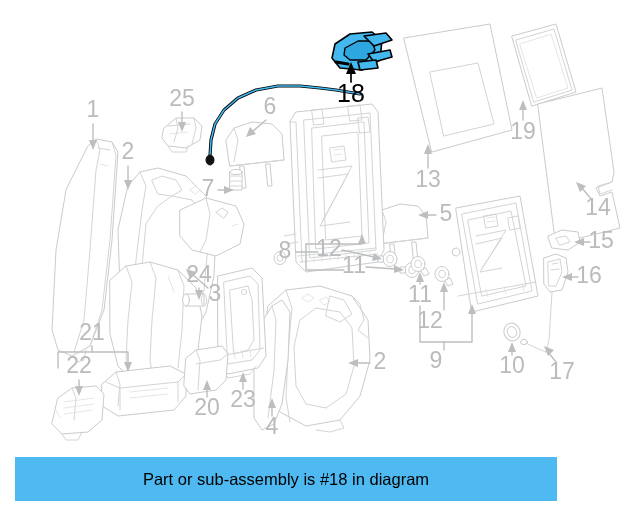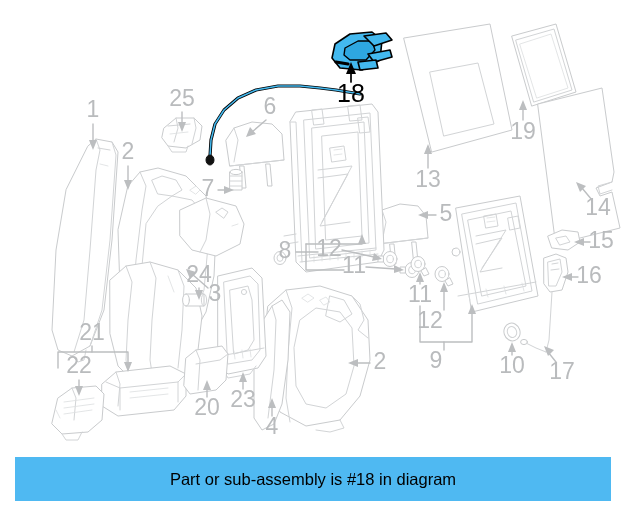--- a/index.html
+++ b/index.html
@@ -122,21 +122,21 @@
     fill: #000000;
     text-anchor: middle;
     dominant-baseline: middle;
   }
 
   
   #notice-banner {
     position: absolute;
     left: 15px;
     top: 457px;
-    width: 596px;
+    width: 542px;
     height: 44px;
     background: #4fb9f2;
     display: flex;
     flex-direction: column;
     align-items: center;
     justify-content: center;
     box-sizing: border-box;
   }
   #notice-banner .notice-line {
     font-family: "Liberation Sans", sans-serif;

